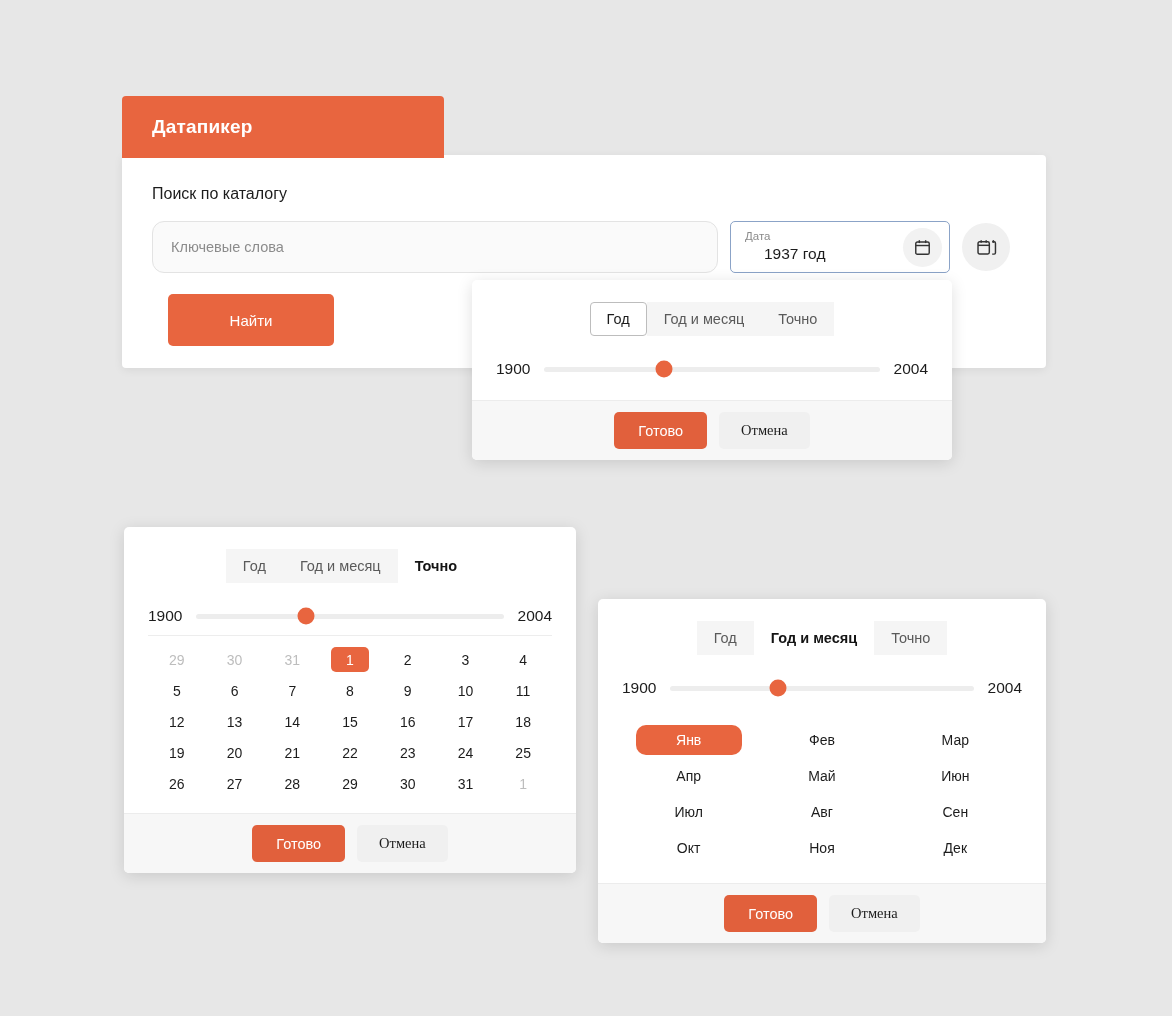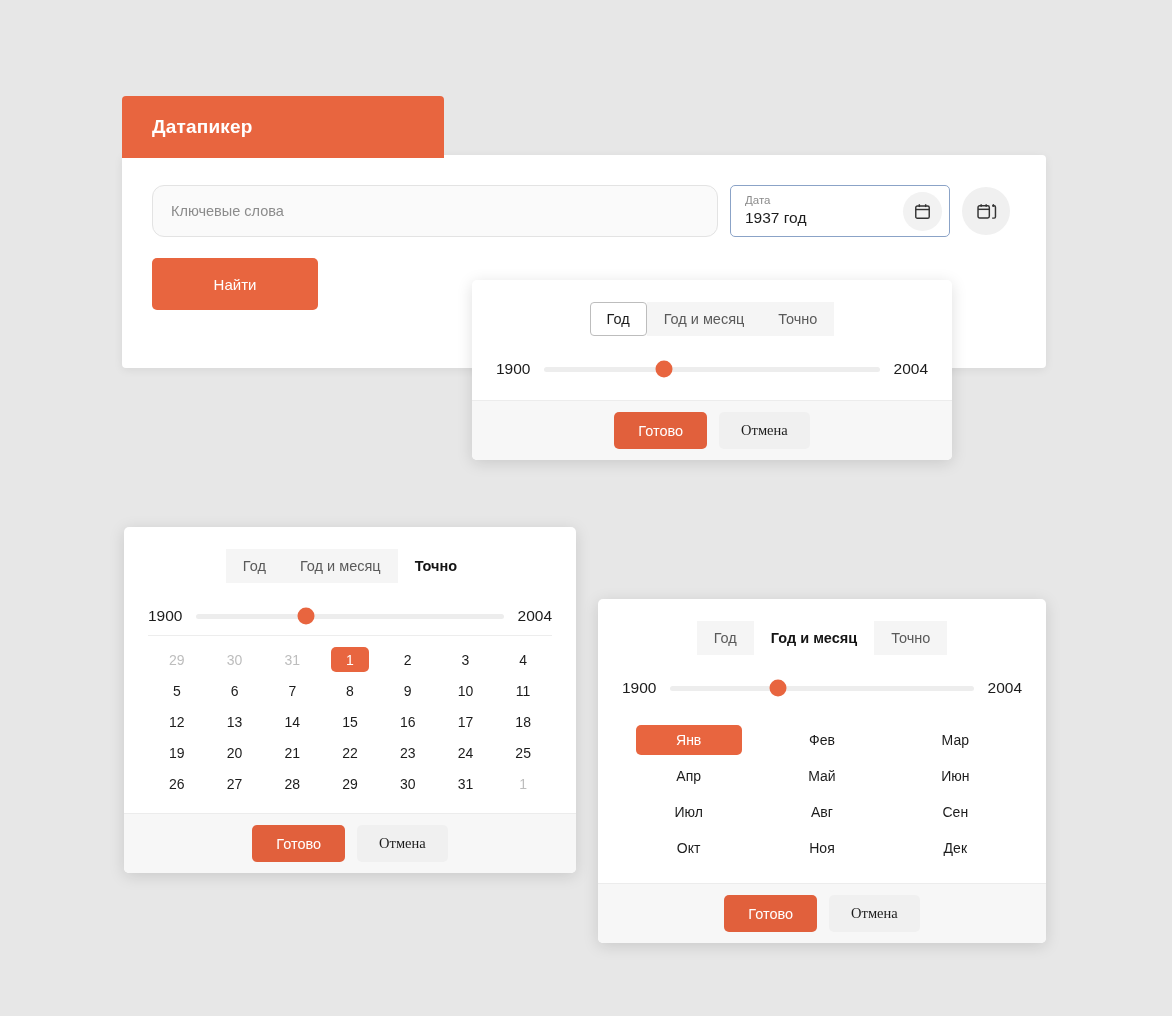--- a/index.html
+++ b/index.html
@@ -78,20 +78,21 @@
   }
   .date-field-label {
     font-size: 11.5px;
     color: #8b8b8b;
     line-height: 14px;
   }
   .date-field-value {
     font-size: 15.5px;
     color: #1c1c1c;
     line-height: 22px;
+    margin-left: 19px;
   }
   .icon-circle {
     position: absolute;
     right: 7px; top: 6px;
     width: 39px; height: 39px;
     border-radius: 50%;
     background: #f2f2f2;
     display: flex; align-items: center; justify-content: center;
   }
   .icon-btn-standalone {
@@ -107,20 +108,21 @@
   .find-btn {
     margin-top: 21px;
     width: 166px; height: 52px;
     background: #e8653f;
     color: #fff;
     border: none;
     border-radius: 5px;
     font-size: 15px;
     font-family: inherit;
     cursor: pointer;
+    margin-left: 16px;
   }
   .lucky-btn {
     position: absolute;
     left: 806px; top: 289px;
     height: 52px;
     padding: 0 24px;
     background: #f4f4f4;
     border: none;
     border-radius: 5px;
     font-size: 15px;
@@ -307,35 +309,37 @@
     width: 106px; height: 30px;
     display: flex; align-items: center; justify-content: center;
     font-size: 14px;
     color: #1c1c1c;
     border-radius: 5px;
     cursor: pointer;
   }
   .month-cell.selected {
     background: #e8653f;
     color: #ffffff;
+    border-radius: 10px;
   }
 
   svg { display: block; }
 </style>
 </head>
 <body>
 
 <div class="app-header">
   <span class="app-header-title">Датапикер</span>
 </div>
 
 <button class="lucky-btn">Повезет</button>
 
 <div class="search-card">
   <div class="search-card-inner">
+    <div class="search-label">Поиск по каталогу</div>
     <div class="search-row">
       <input class="keywords-input" type="text" placeholder="Ключевые слова" style="">
 
       <div class="date-field">
         <div class="date-field-label">Дата</div>
         <div class="date-field-value">1937 год</div>
         <span class="icon-circle">
           <svg width="19" height="19" viewBox="0 0 24 24" fill="none" stroke="#333" stroke-width="1.8">
             <rect x="3.5" y="5" width="17" height="15.5" rx="2"></rect>
             <line x1="3.5" y1="9.5" x2="20.5" y2="9.5"></line>

